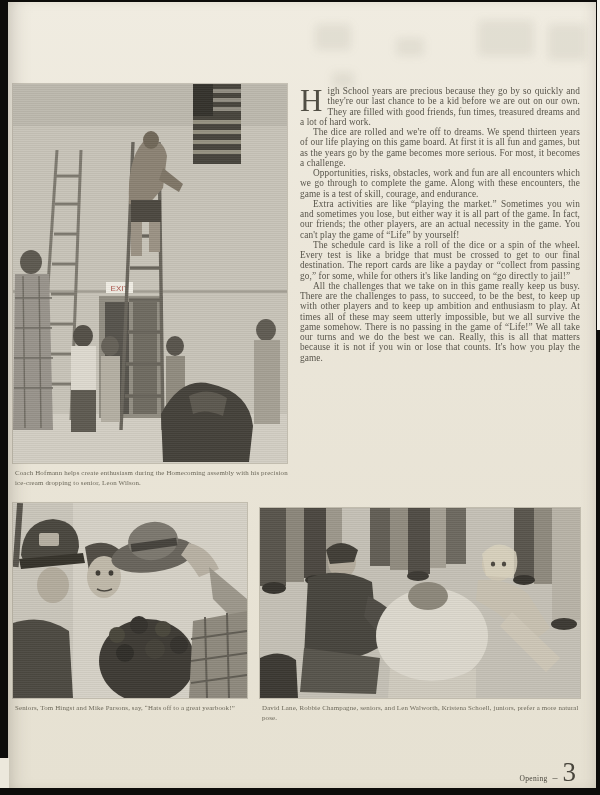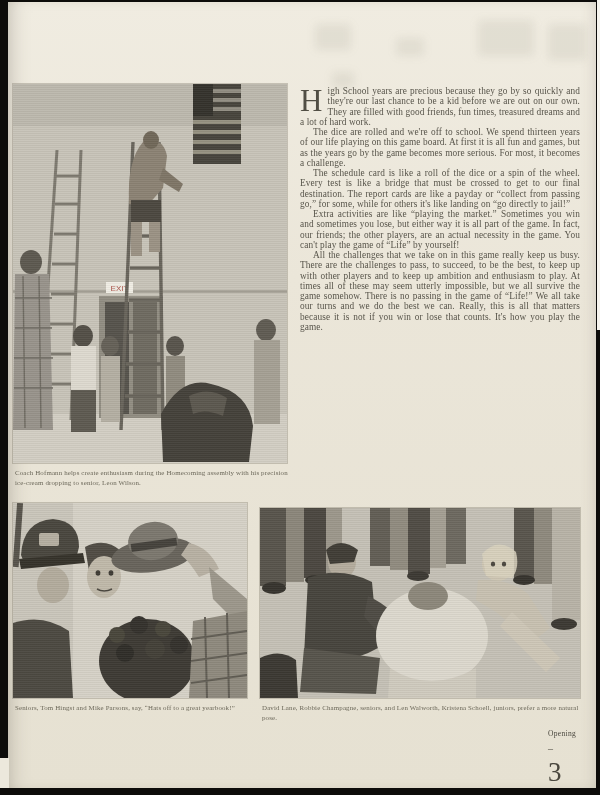--- a/index.html
+++ b/index.html
@@ -50,21 +50,21 @@
   .article p{margin:0;text-indent:13px;}
   .article p.first-para{text-indent:0;}
   .dropcap{
     float:left;font-size:31px;line-height:27px;
     padding:1px 5px 0 0;color:#514e44;font-family:"Liberation Serif", serif;
   }
 
   
   .folio{
     position:absolute;right:24px;bottom:10px;
-    display:flex;align-items:baseline;gap:5px;color:#49463d;flex-direction:column;
+    display:flex;align-items:baseline;gap:5px;color:#49463d;
   }
   .folio .section{font-size:7.5px;letter-spacing:.3px;}
   .folio .sep{font-size:10px;}
   .folio .num{font-size:27px;line-height:26px;font-family:"Liberation Serif", serif;}
 </style>
 </head>
 <body>
 
 <div class="stage">
   <div class="paper"></div>
@@ -162,23 +162,24 @@
         <path d="M148 330 Q168 292 198 300 Q236 308 240 342 L236 378 L150 378 Z" fill="#423f38"></path>
         <path d="M176 312 Q196 302 214 314 L210 332 Q192 324 180 330 Z" fill="#5a564d"></path>
       </g>
     </svg>
   </div>
 
   <div class="caption caption-main">Coach Hofmann helps create enthusiasm during the Homecoming assembly with his precision ice-cream dropping to senior, Leon Wilson.</div>
 
   <div class="article">
     <p class="first-para"><span class="dropcap">H</span><span>igh School years are precious because they go by so quickly and they're our last chance to be a kid before we are out on our own. They are filled with good friends, fun times, treasured dreams and a lot of hard work.</span></p>
-    <p>The dice are rolled and we're off to school. We spend thirteen years of our life playing on this game board. At first it is all fun and games, but as the years go by the game becomes more serious. For most, it becomes a challenge.</p>
+    <p>The dice are rolled and we're off to dreams. We spend thirteen years of our life playing on this game board. At first it is all fun and games, but as the years go by the game becomes more serious. For most, it becomes a challenge.</p>
+    <p>Opportunities, risks, obstacles, work and fun are all encounters which we go through to complete the game. Along with these encounters, the game is a test of skill, courage, and endurance.</p>
+    <p>Extra activities are like “playing the market.” Sometimes you win and sometimes you lose, but either way it is all part of the game. In fact, our friends; the other players, are an actual necessity in the game. You can't play the game of “Life” by yourself!</p>
     <p>The schedule card is like a roll of the dice or a spin of the wheel. Every test is like a bridge that must be crossed to get to our final destination. The report cards are like a payday or “collect from passing go,” for some, while for others it's like landing on “go directly to jail!”</p>
-    <p>Extra activities are like “playing the market.” Sometimes you win and sometimes you lose, but either way it is all part of the game. In fact, our friends; the other players, are an actual necessity in the game. You can't play the game of “Life” by yourself!</p>
     <p>All the challenges that we take on in this game really keep us busy. There are the challenges to pass, to succeed, to be the best, to keep up with other players and to keep up ambition and enthusiasm to play. At times all of these may seem utterly impossible, but we all survive the game somehow. There is no passing in the game of “Life!” We all take our turns and we do the best we can. Really, this is all that matters because it is not if you win or lose that counts. It's how you play the game.</p>
   </div>
 
   <div class="photo photo-bl">
     <svg viewBox="0 0 234 195" preserveAspectRatio="none">
       <rect width="234" height="195" fill="#d5d1c6"></rect>
       <rect width="60" height="195" fill="#c9c5ba"></rect>
 
       <rect x="2" y="0" width="6" height="64" fill="#56524a" transform="rotate(4 5 30)"></rect>
 

